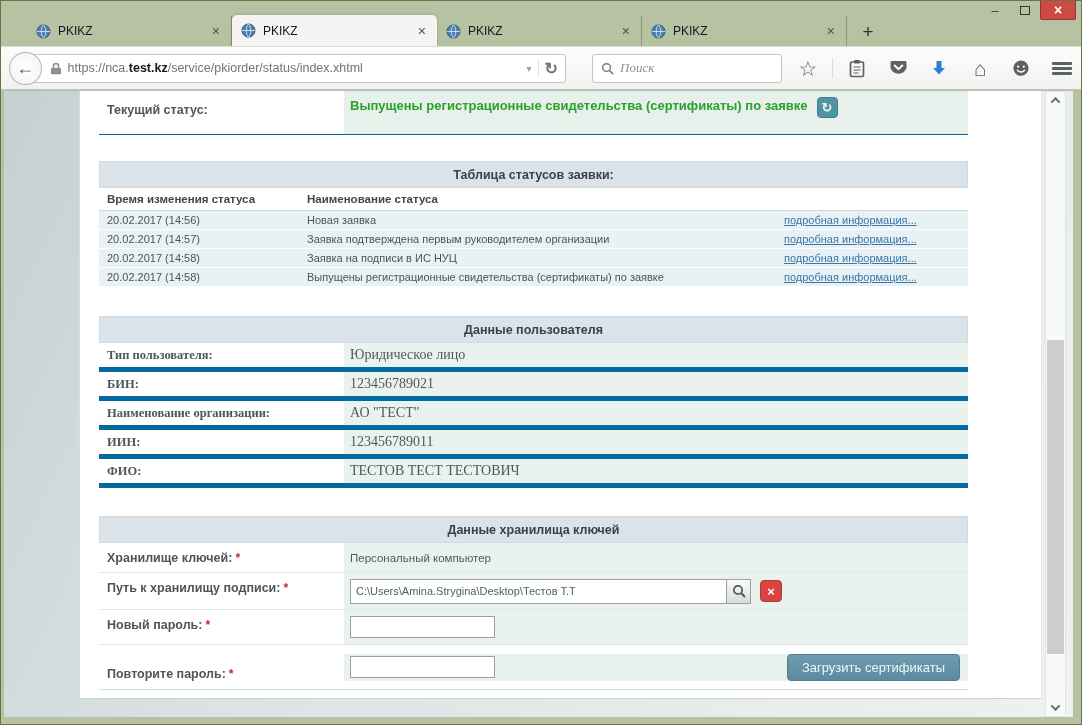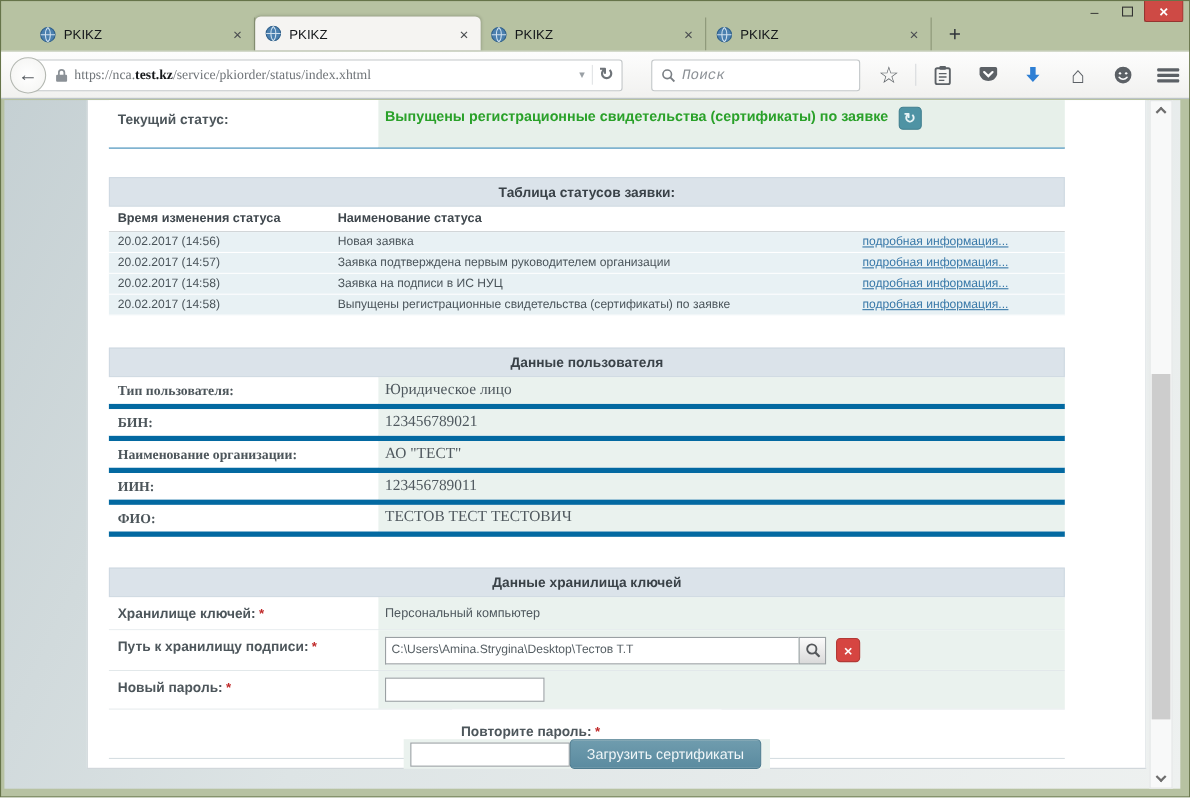--- a/index.html
+++ b/index.html
@@ -30,29 +30,29 @@
 
   
   .navbar{ position:relative; height:44px; background:linear-gradient(#fdfdfd,#f1f1ef);
         border-top:1px solid #d8ddd2; border-bottom:1px solid #bcc4c8;
         display:flex; align-items:center; padding:0 8px; z-index:3;}
   .backbtn{ width:33px; height:33px; border-radius:50%; border:1px solid #b4b8b2;
         background:radial-gradient(#ffffff,#f3f3f1); color:#585d62; font-size:18px;
         display:flex; align-items:center; justify-content:center; z-index:4; margin-right:-17px;}
   .urlbar{ width:548px; height:29px; background:#fff; border:1px solid #c3c7c9; border-radius:3px;
         display:flex; align-items:center; padding:0 7px 0 24px; font-size:12.5px; gap:6px;}
-  .url-text{ flex:1; white-space:nowrap; overflow:hidden; color:#6f7478;font-family:Liberation Serif, serif;}
+  .url-text{ flex:1; white-space:nowrap; overflow:hidden; color:#6f7478;}
   .url-text .domain{ color:#16181a; font-weight:bold;}
   .url-text .path{ color:#6f7478;}
   .url-drop{ color:#9aa0a5; font-size:10px; }
   .url-sep{ width:1px; height:18px; background:#e0e3e5; }
   .reload{ color:#6e7378; font-size:16px; font-weight:bold;}
   .searchbox{ width:190px; height:29px; background:#fff; border:1px solid #c3c7c9; border-radius:3px;
         display:flex; align-items:center; gap:6px; padding:0 8px; margin-left:26px;}
-  .searchbox input{ flex:1; min-width:0; border:none; outline:none; font-family:Liberation Mono, monospace;
+  .searchbox input{ flex:1; min-width:0; border:none; outline:none; font-family:Liberation Serif, serif;
         font-size:13px; color:#333; background:transparent;}
   .searchbox input::placeholder{ font-style:italic; color:#8d9297; }
   .tool-icons{ display:flex; align-items:center; gap:19px; margin-left:15px; color:#5c6166;}
   .ti{ display:flex; align-items:center; justify-content:center; width:22px; height:22px;}
   .ti.star{ font-size:21px; line-height:1;}
   .ti.home{ font-size:21px; line-height:1;}
   .menu-bars{ width:20px; height:13px; display:flex; flex-direction:column; justify-content:space-between;}
   .menu-bars i{ display:block; height:3px; background:#5c6166; border-radius:1px;}
   .tool-sep{ width:1px; height:20px; background:#d7dadc; margin:0 -6px;}
 
@@ -122,21 +122,21 @@
         font-family:inherit; font-size:11px; color:#555e63; background:#fff; outline:none;}
   .browse-btn{ width:25px; height:25px; background:linear-gradient(#fbfbfb,#dadada);
         border:1px solid #9aa0a3; display:flex; align-items:center; justify-content:center;}
   .clear-btn{ width:22px; height:22px; margin-left:9px; background:#d64541; border:1px solid #b23a36;
         border-radius:4px; color:#fff; font-weight:bold; font-size:13px; line-height:19px; text-align:center;}
   .pw-input{ width:145px; height:22px; border:1px solid #9aa0a3; padding:0 5px;
         font-family:inherit; font-size:12px; background:#fff; outline:none;}
   .upload-btn{ margin-left:auto; margin-right:8px; height:27px; padding:0 14px;
         background:linear-gradient(#6f9cae,#5b8ba0); border:1px solid #4e7c90; border-radius:4px;
         color:#f0f6f8; font-size:13px; font-family:inherit;}
-  .r4{ align-items:center;flex-direction:column; }
+  .r4{ align-items:center; }
   .r4 .val{ padding-right:0;}
 
   .icon-svg{ display:block; }
 </style>
 </head>
 <body>
 
 <div class="window">
 
   <div class="titlebar">

